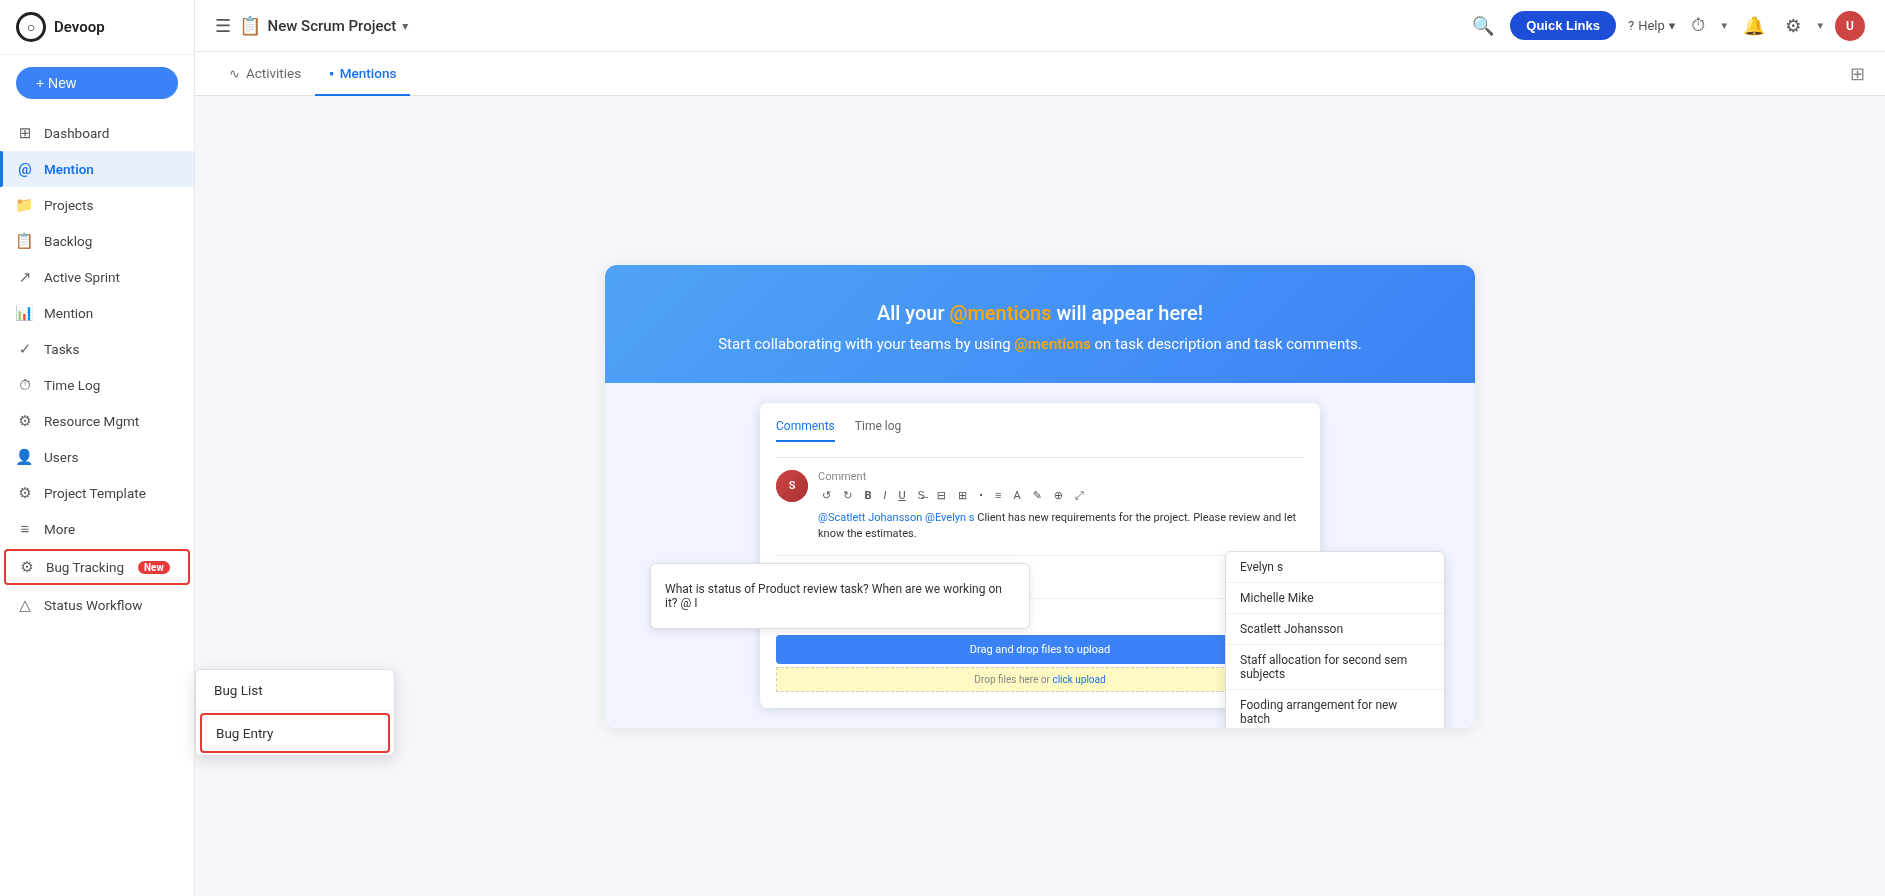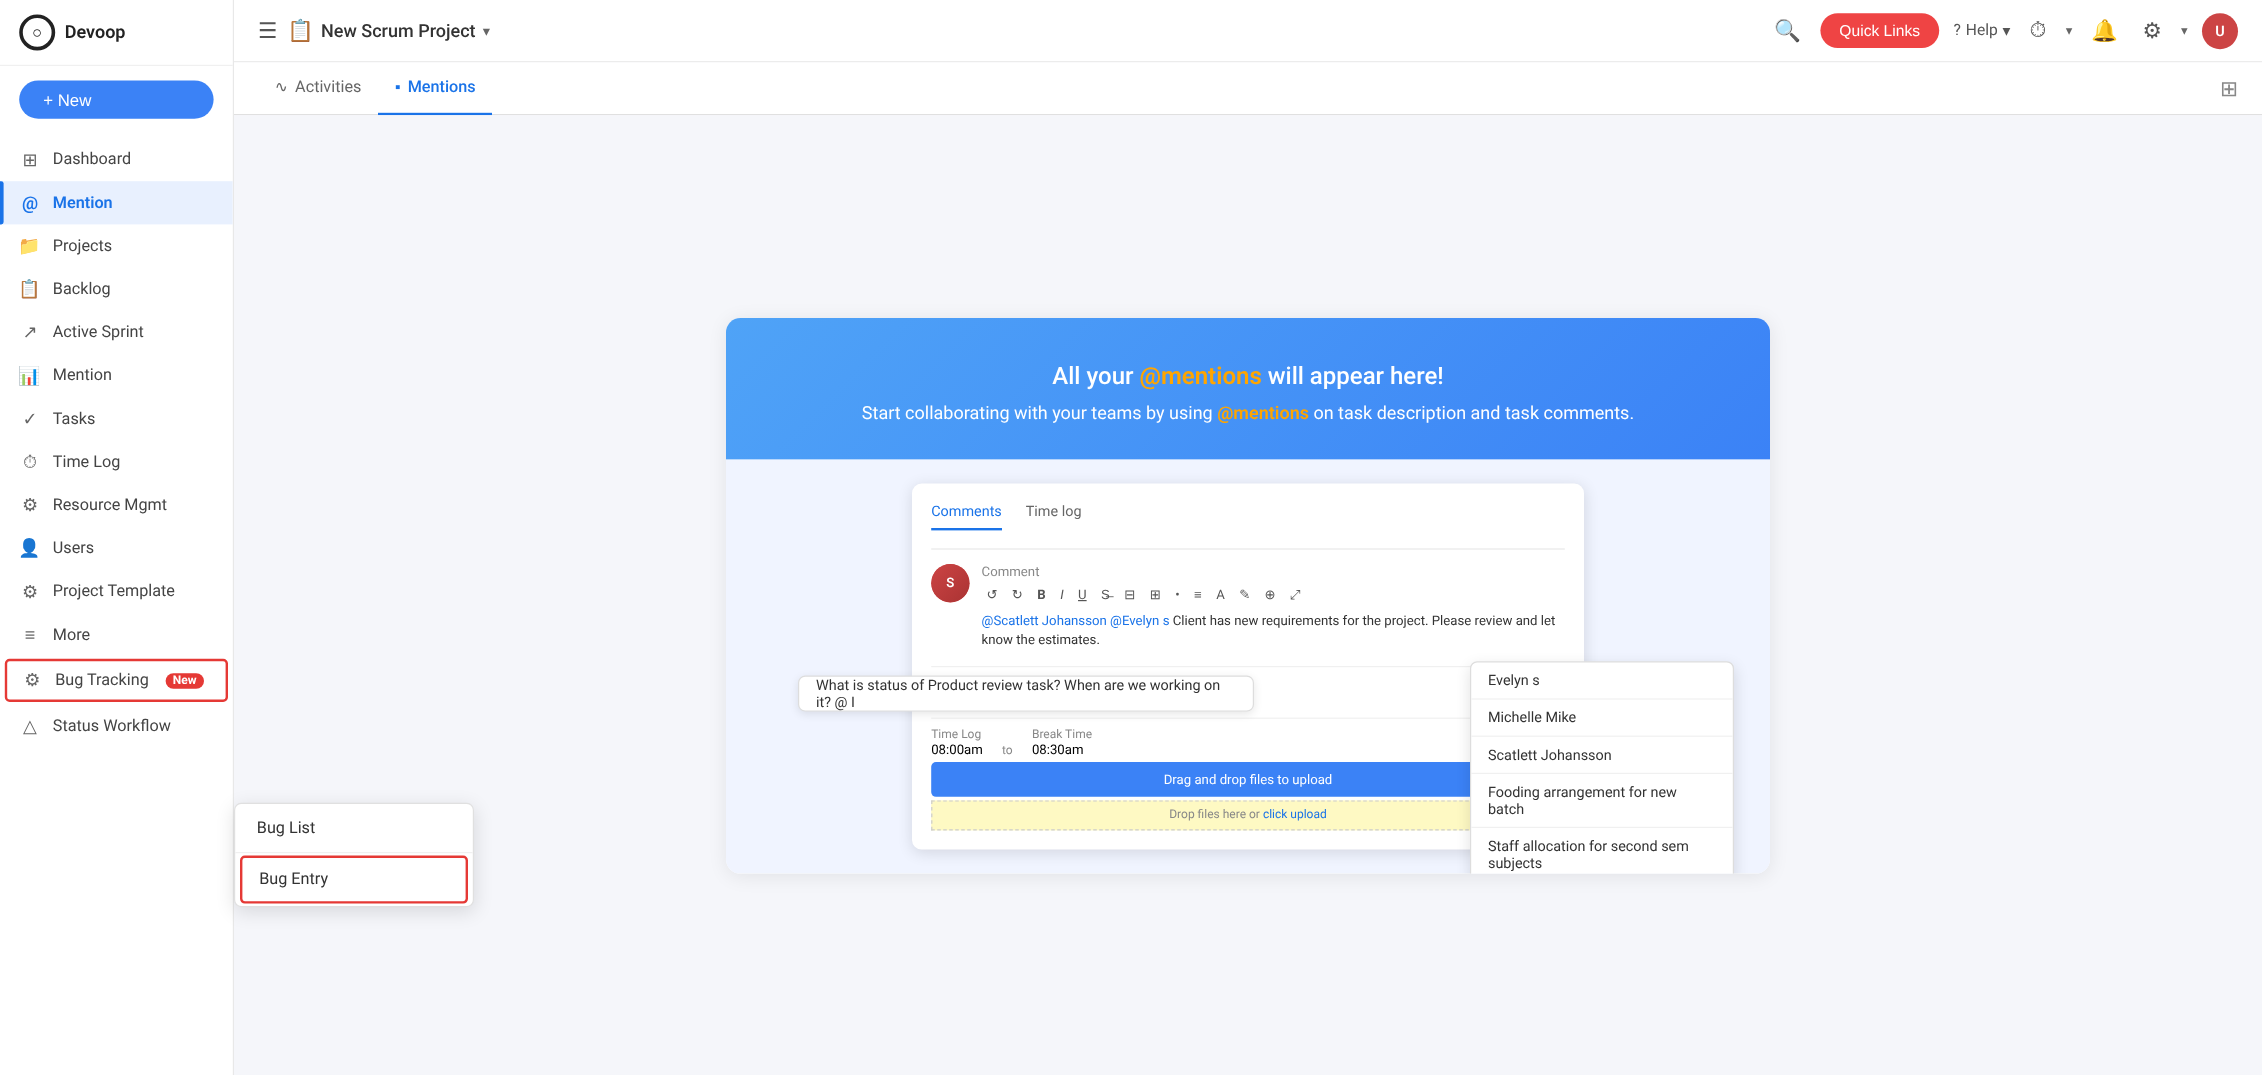--- a/index.html
+++ b/index.html
@@ -105,27 +105,27 @@
     }
     .topbar-left { display: flex; align-items: center; gap: 8px; }
     .topbar-menu-icon { font-size: 18px; color: #555; cursor: pointer; }
     .topbar-project { display: flex; align-items: center; gap: 6px; font-size: 15px; font-weight: 500; color: #333; }
     .topbar-project .proj-icon { font-size: 18px; color: #666; }
     .topbar-chevron { font-size: 12px; color: #666; }
 
     .topbar-right { margin-left: auto; display: flex; align-items: center; gap: 12px; }
     .topbar-icon-btn { background: none; border: none; cursor: pointer; font-size: 18px; color: #555; padding: 4px; }
     .quick-links-btn {
-      background: #ef4444;
+      background: #1d4ed8;
       color: #fff;
       border: none;
       border-radius: 20px;
       padding: 7px 16px;
       font-size: 13px;
-      font-weight: 400;
+      font-weight: 700;
       cursor: pointer;
     }
     .topbar-help { display: flex; align-items: center; gap: 4px; font-size: 13px; color: #555; cursor: pointer; }
     .topbar-avatar {
       width: 30px; height: 30px;
       border-radius: 50%;
       background: #c44;
       display: flex; align-items: center; justify-content: center;
       color: #fff; font-size: 12px; font-weight: 600;
     }
@@ -220,26 +220,26 @@
     .preview-comment-body { flex: 1; }
     .preview-toolbar { display: flex; gap: 4px; margin-bottom: 6px; font-size: 11px; color: #555; flex-wrap: wrap; }
     .preview-toolbar span { padding: 2px 4px; cursor: pointer; }
     .preview-text { font-size: 11px; color: #333; line-height: 1.5; }
     .preview-text .mention { color: #1a73e8; }
     .preview-mention-label { font-size: 11px; color: #888; margin-bottom: 4px; }
 
     
     .question-bubble {
       position: absolute;
-      left: 60px;
+      left: 45px;
       top: 180px;
       background: #fff;
       border: 1px solid #ddd;
       border-radius: 6px;
-      padding: 0 14px;
+      padding: 18px 14px;
       font-size: 12px;
       color: #333;
       width: 380px;
       box-shadow: 0 2px 8px rgba(0,0,0,0.1);
     }
 
     
     .mention-dropdown {
       position: absolute;
       right: 30px;
@@ -527,21 +527,21 @@
         </div>
 
         <div class="question-bubble">
           <span>What is status of Product review task? When are we working on it? @ I</span>
         </div>
 
         <div class="mention-dropdown">
           <div class="mention-dropdown-item">Evelyn s</div>
           <div class="mention-dropdown-item">Michelle Mike</div>
           <div class="mention-dropdown-item">Scatlett Johansson</div>
+          <div class="mention-dropdown-item">Staff allocation for second sem subjects</div>
           <div class="mention-dropdown-item">Fooding arrangement for new batch</div>
-          <div class="mention-dropdown-item">Staff allocation for second sem subjects</div>
 
         </div>
 
       </div>
     </div>
   </div>
 </div>
 
 </body></html>

